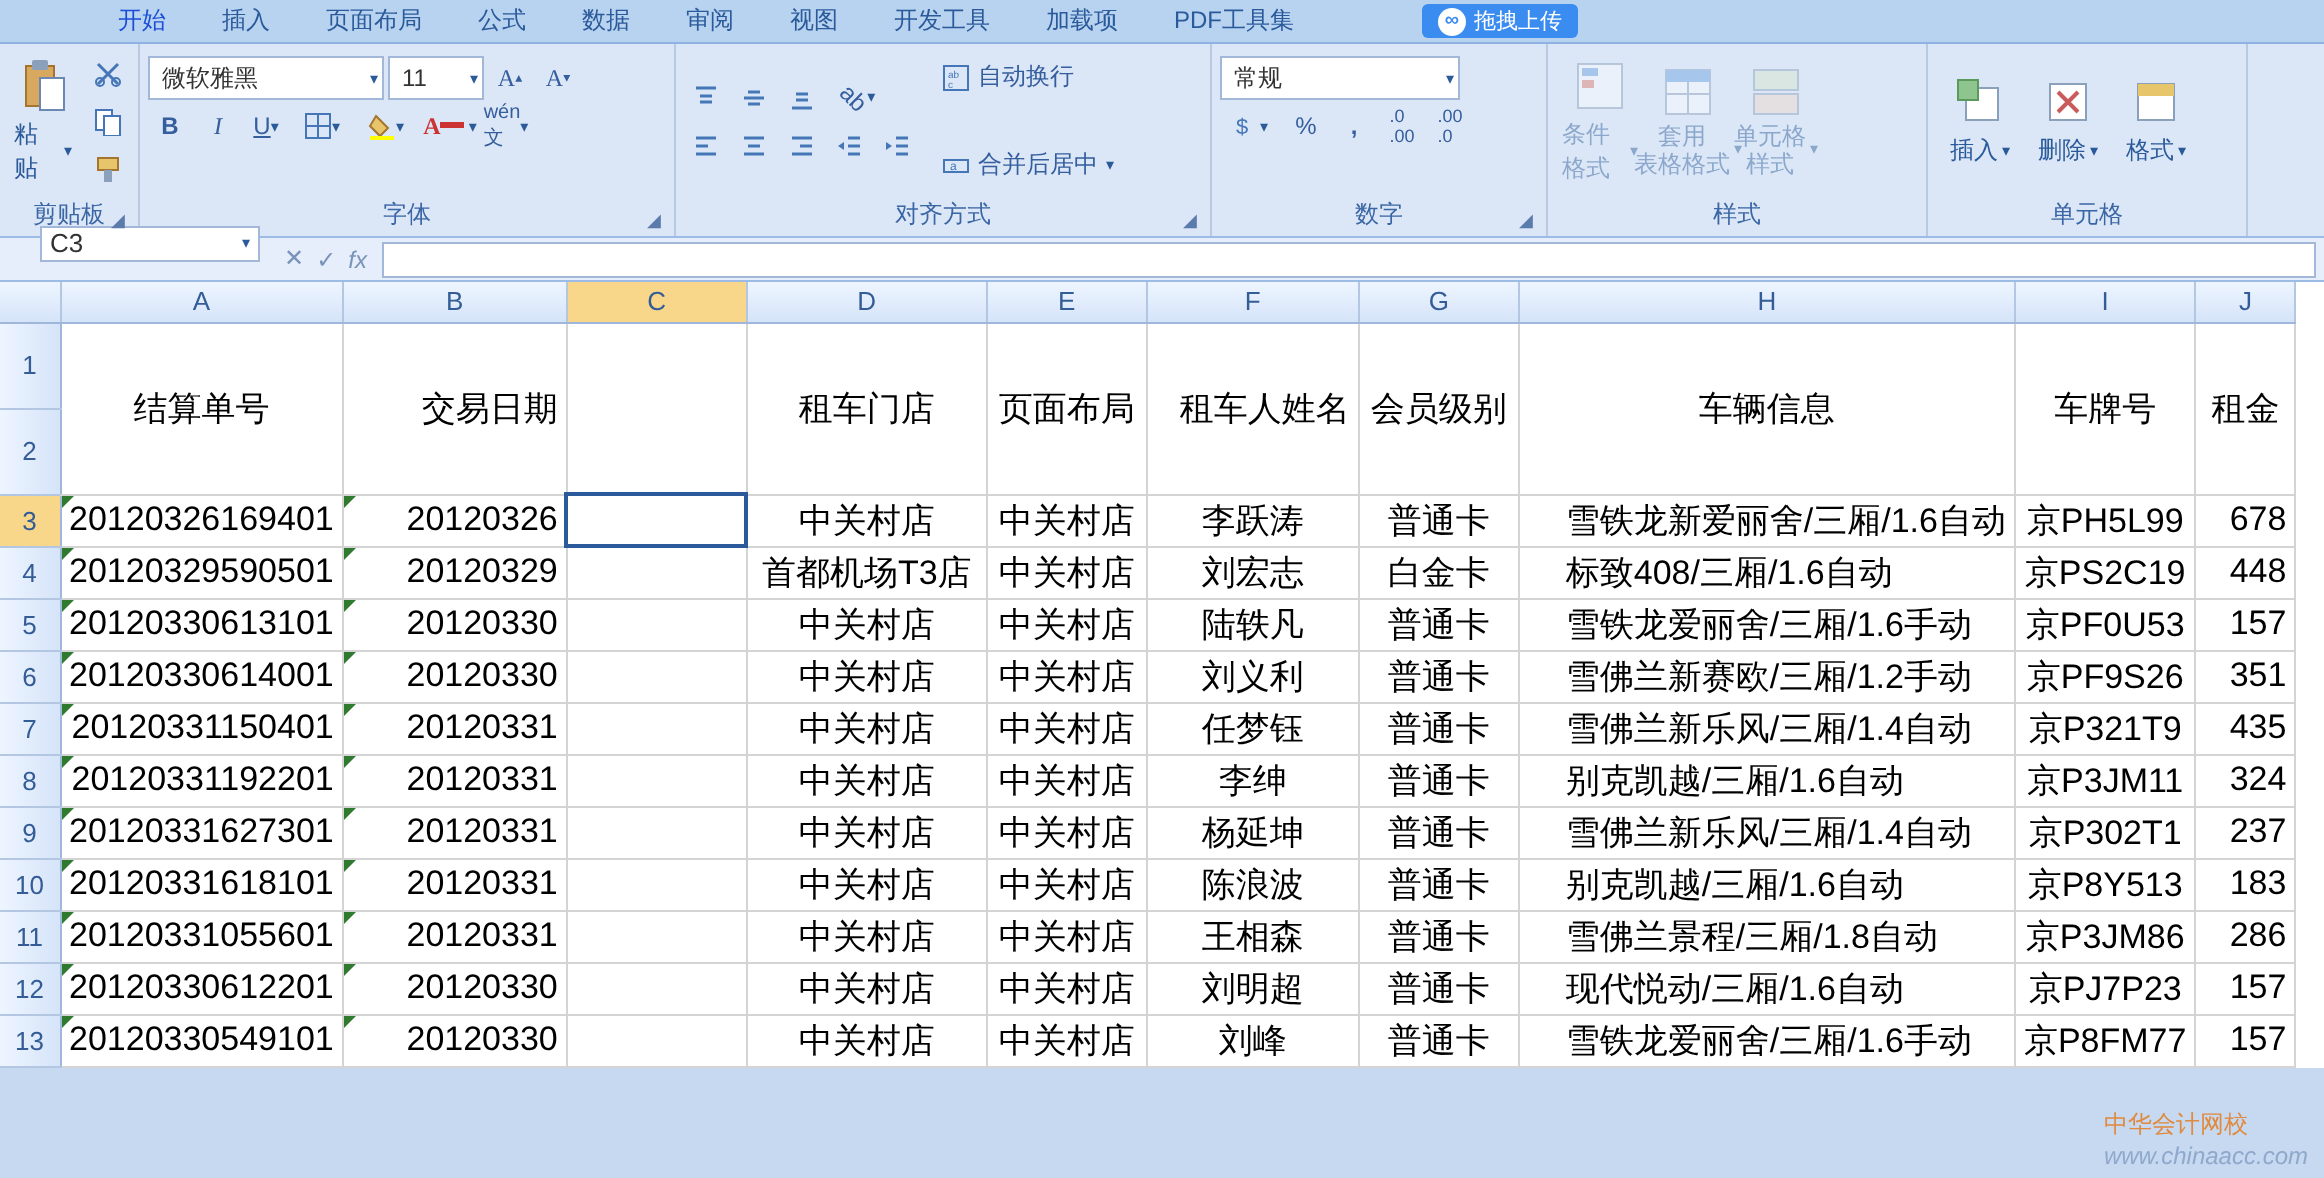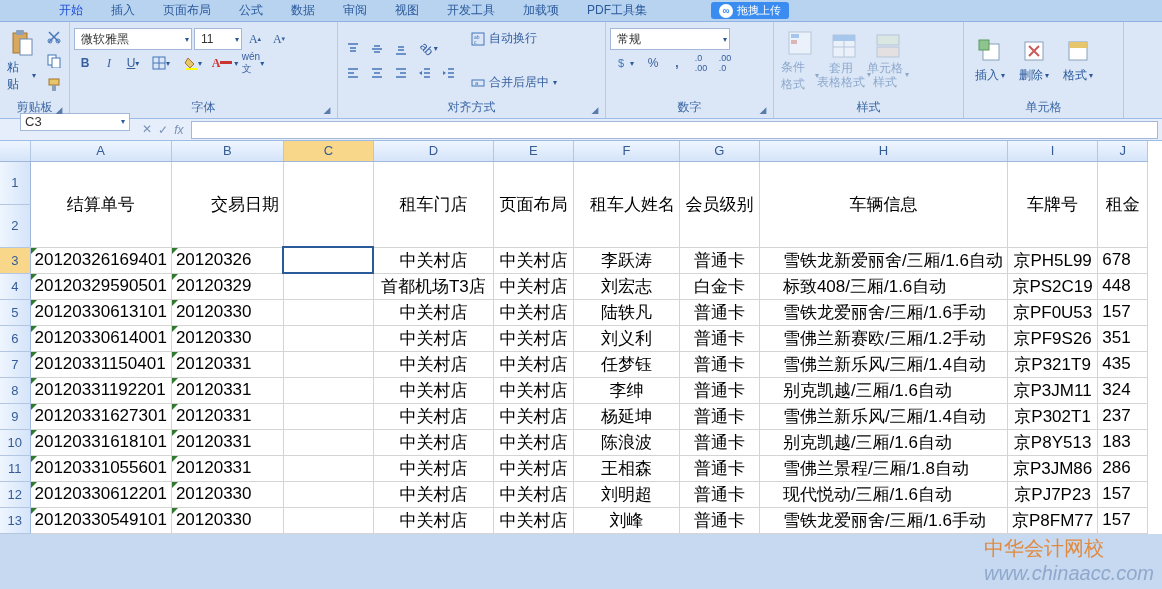--- a/index.html
+++ b/index.html
@@ -34,26 +34,26 @@
   .fx-input { flex:1; height:18px; background:#fff; border:1px solid #a3b8d9; margin-right:4px;}
 
   .sheet-area { display: flex; background:#fff;}
   table { border-collapse: collapse; table-layout: fixed; }
   th.col-head { background: linear-gradient(#eef5ff,#d5e4f9); border-right: 1px solid #b3c7e3; border-bottom: 1px solid #9fb7da; height: 20px; text-align: center; color: #345c96; font-weight: normal; font-size:13px;}
   th.col-head.sel { background: #f8d78a; }
   td.row-head { background: linear-gradient(90deg,#eef5ff,#d5e4f9); border-bottom: 1px solid #b3c7e3; border-right: 1px solid #9fb7da; text-align: center; color: #345c96; font-size:13px; width:30px;}
   td.row-head.sel { background:#f8d78a;}
   td.cell { border-right: 1px solid #d4d4d4; border-bottom: 1px solid #d4d4d4; height: 26px; padding: 0 4px; font-size: 17px; color: #000; white-space: nowrap; overflow:hidden;}
   tr.header-row td.cell { text-align: center; vertical-align: middle; font-size:17px;}
-  td.cell.num { text-align: left; }
+  td.cell.num { text-align: right; }
   td.cell.center { text-align: center; }
   td.cell.left { text-align: left; padding-left: 23px; }
   .tri { width:0; height:0; border-top:6px solid #2f7a2f; border-right:6px solid transparent; position:absolute; top:0; left:0;}
   td.cell { position: relative; }
-  .watermark { position: fixed; bottom: 4px; right: 8px; color: #8fa8cc; font-size: 20px; font-style: italic;}
+  .watermark { position: fixed; bottom: 4px; right: 8px; color: #8fa8cc; font-size: 12px; font-style: italic;}
   .watermark .cn { color:#e08a3f; font-style: normal; font-family: "SimSun";}
   .active-cell { outline: 2px solid #2b5a9b; outline-offset: -1px; }
 
   svg { display:block; }
   .align-icon line{stroke:#4576b8;stroke-width:1.5;}
 </style>
 </head>
 <body>
 
 <div class="menu-bar">

